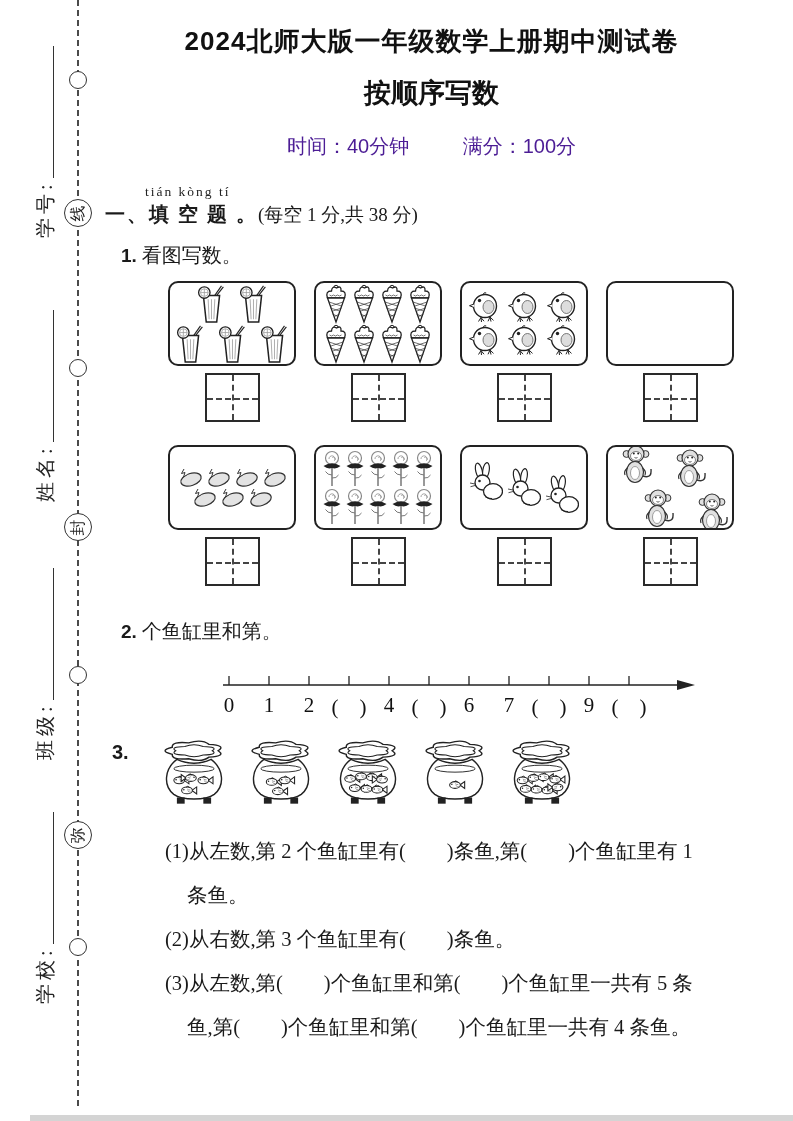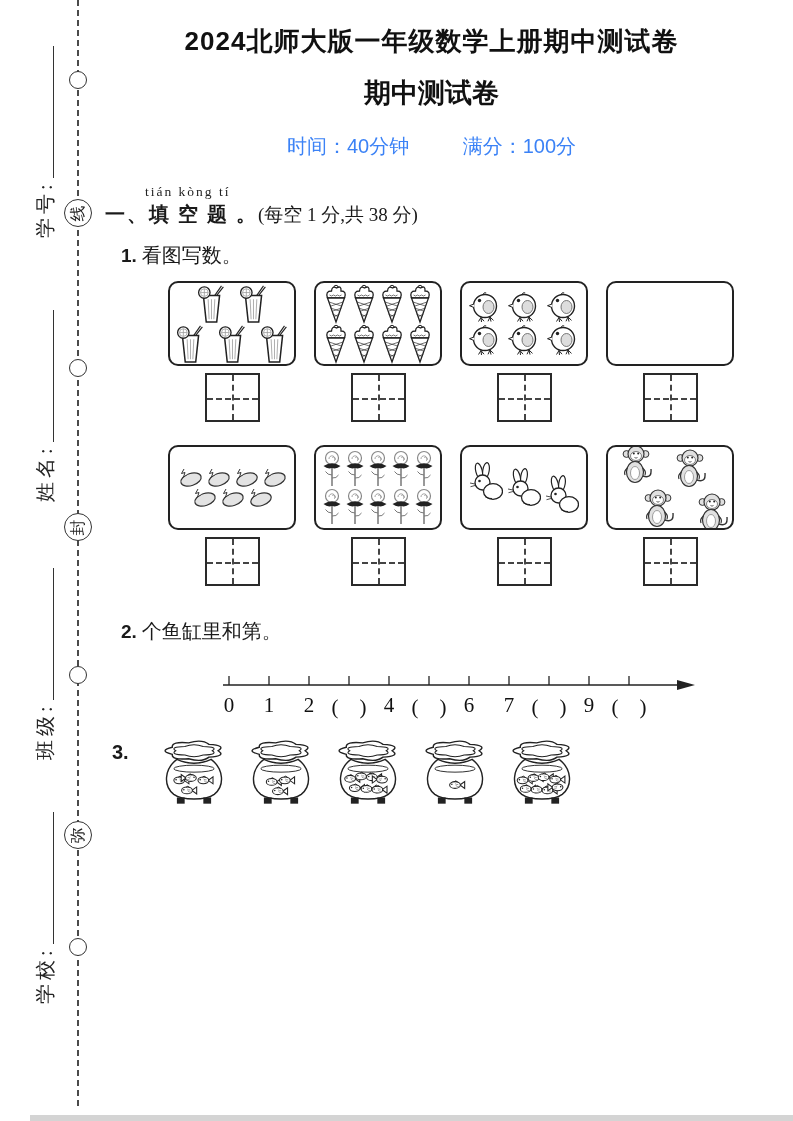--- a/index.html
+++ b/index.html
@@ -34,21 +34,21 @@
     font-size:20px; letter-spacing:4px; color:#222; white-space:nowrap;
     font-family:"Liberation Serif", serif;
   }
   .margin-field .fline { flex:1; border-bottom:1.8px solid #333; height:60%; margin-left:2px; }
   
   .content { margin-left:105px; padding-right:35px; }
   .title { margin-top:24px; text-align:center; font-family:"Liberation Sans", sans-serif;
            font-weight:bold; font-size:26px; letter-spacing:1px; color:#111; }
   .subtitle { margin-top:16px; text-align:center; font-family:"Liberation Sans", sans-serif;
            font-weight:bold; font-size:27px; color:#111; }
-  .meta { margin-top:22px; text-align:center; font-size:20px; color:#3b82f6;
+  .meta { margin-top:22px; text-align:center; font-size:20px; color:#4c1d95;
            font-family:"Liberation Sans", sans-serif; }
   .meta span + span { margin-left:48px; }
   .pinyin { margin-top:24px; margin-left:40px; font-size:13.5px; letter-spacing:2px; color:#222; }
   .heading { margin-top:1px; font-size:20px; }
   .heading b { font-weight:bold; letter-spacing:2px; }
   .heading .note { font-weight:normal; font-size:19px; }
   .qline { font-size:20px; margin-left:16px; }
   .qline b { font-family:"Liberation Sans", sans-serif; font-size:19px; }
   .q1-line { margin-top:14px; }
   
@@ -113,21 +113,21 @@
           <span>封</span>
         </div>
         <div class="seal-circle char" style="top: 821px;">
           <span>弥</span>
         </div>
       </div>
   </div>
 
   <div class="content">
     <div class="title">2024北师大版一年级数学上册期中测试卷</div>
-    <div class="subtitle">期中测试卷</div>
+    <div class="subtitle">按顺序写数</div>
     <div class="meta">
       <span>时间：40分钟</span>
       <span>满分：100分</span>
     </div>
 
     <div class="pinyin">tián kòng  tí</div>
     <div class="heading">
       <b>一、填 空 题 。</b><span class="note">(每空 1 分,共 38 分)</span>
     </div>
 
@@ -766,16 +766,23 @@
                 <circle cx="-2.7" cy="-0.6" r="0.65" fill="#222"></circle>
                 <path d="M-0.8,-2.7 Q0.6,-4.5 2.2,-2.6" fill="none" stroke="#222" stroke-width="0.8"></path>
                 <path d="M0.5,0.2 q1.3,1.6 3,1.3 M0.2,-1.2 q1,1 2.6,0.8" fill="none" stroke="#555" stroke-width="0.5"></path>
               </g>
               <path d="M76.0,15.0 Q86.9,21.8 64.3,23.2 Q55.3,30.4 38.1,25.2 Q16.0,27.3 17.1,19.6 Q-1.5,15.0 17.1,10.4 Q16.0,2.7 38.1,4.8 Q55.3,-0.4 64.3,6.8 Q86.9,8.2 76.0,15.0 Z" fill="#fff" stroke="#222" stroke-width="1.8"></path>
               <path d="M68.5,15.0 Q76.5,19.9 56.8,20.5 Q45.0,24.8 33.3,20.5 Q13.5,19.9 21.5,15.0 Q13.5,10.1 33.2,9.5 Q45.0,5.2 56.8,9.5 Q76.5,10.1 68.5,15.0 Z" fill="#fff" stroke="#222" stroke-width="1.4"></path>
             </svg></span>
         </div>
     </div>
 
+    <div class="q3-lines" id="q3-lines">
+        <div class="tline first">(1)从左数,第 2 个鱼缸里有(　　)条鱼,第(　　)个鱼缸里有 1</div>
+        <div class="tline cont">条鱼。</div>
+        <div class="tline first">(2)从右数,第 3 个鱼缸里有(　　)条鱼。</div>
+        <div class="tline first">(3)从左数,第(　　)个鱼缸里和第(　　)个鱼缸里一共有 5 条</div>
+        <div class="tline cont">鱼,第(　　)个鱼缸里和第(　　)个鱼缸里一共有 4 条鱼。</div>
+      </div>
   </div>
 
   <div class="bottom-edge"></div>
 </div>
 
 </body></html>

